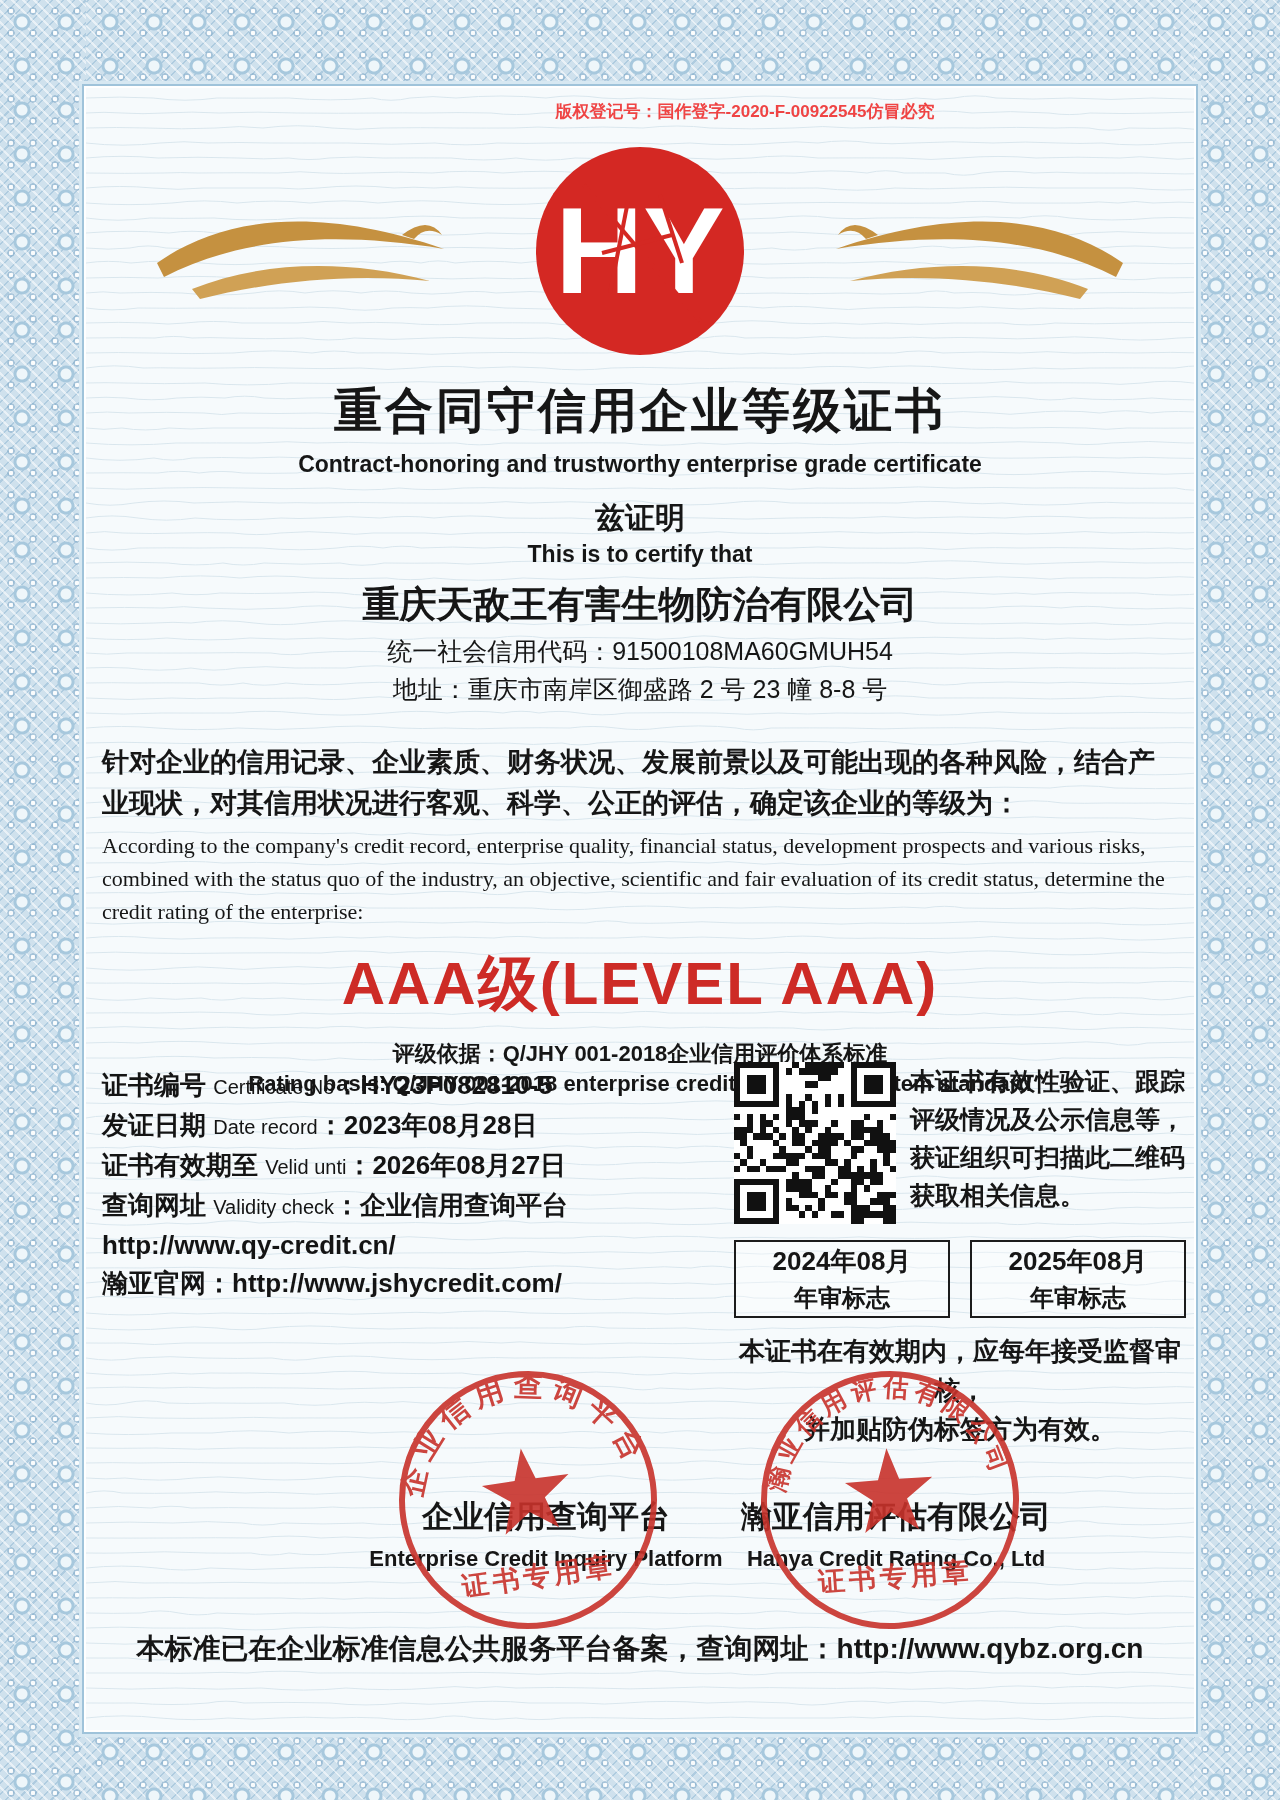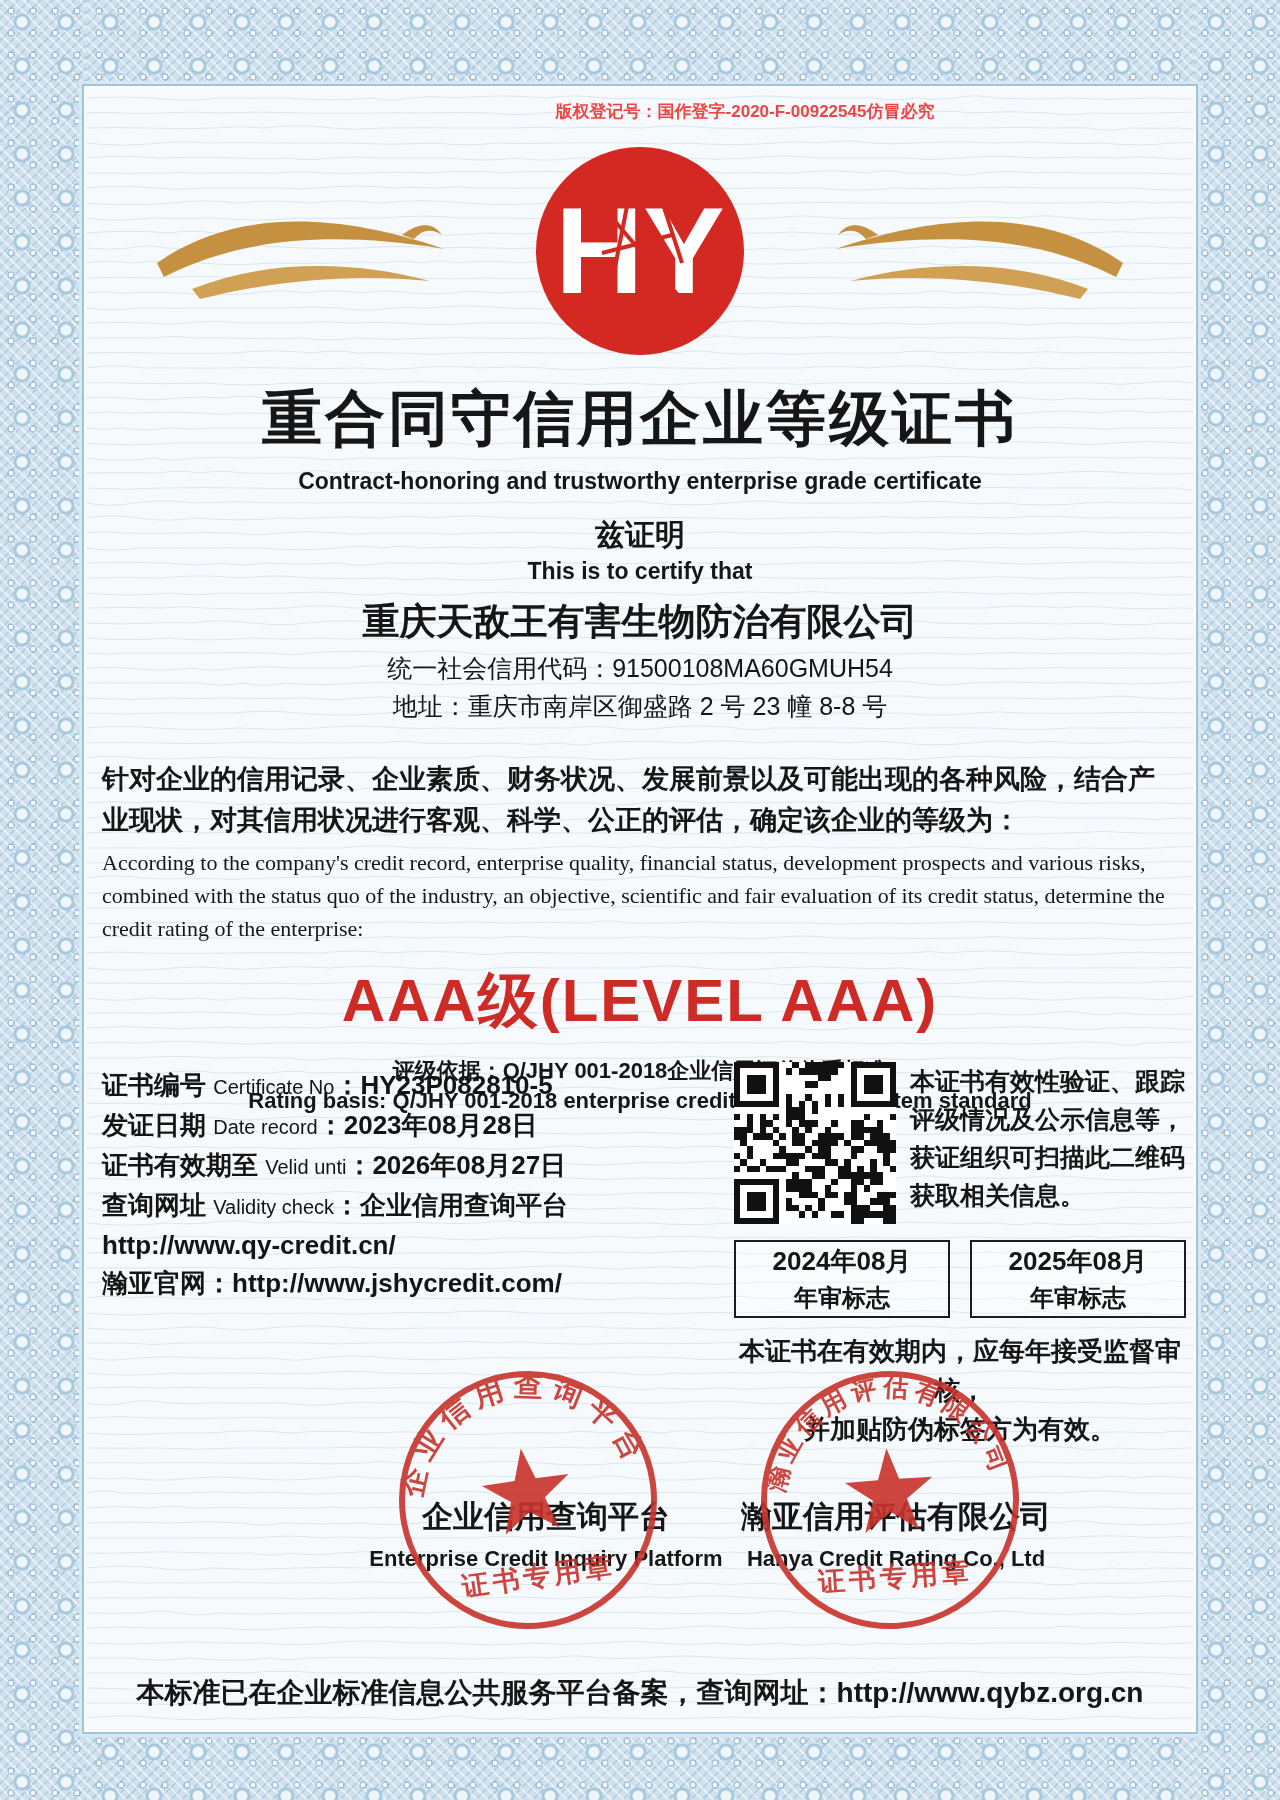--- a/index.html
+++ b/index.html
@@ -32,21 +32,21 @@
   .content{position:relative;z-index:1;}
 
   .copyright{padding-top:12px;padding-left:210px;font-size:17px;font-weight:600;color:#ef4444;}
 
   .logo-wrap{position:relative;height:222px;margin-top:20px;}
   .logo-svg{display:block;margin:0 auto;width:216px;height:216px;}
   .flourish{position:absolute;top:58px;width:302px;height:112px;}
   .flourish-left{left:66px;}
   .flourish-right{right:66px;transform:scaleX(-1);}
 
-  .title-zh{margin-top:14px;font-size:60px;font-weight:800;letter-spacing:3px;}
+  .title-zh{margin-top:14px;font-size:48px;font-weight:800;letter-spacing:3px;}
   .title-en{margin-top:8px;font-size:23px;font-weight:700;}
   .certify-zh{margin-top:20px;font-size:30px;font-weight:600;}
   .certify-en{margin-top:2px;font-size:23px;font-weight:600;}
   .company-name{margin-top:12px;font-size:37px;font-weight:800;}
   .company-line{margin-top:5px;font-size:25px;font-weight:400;}
 
   .eval{margin:36px 16px 0;text-align:left;font-family:Liberation Serif, serif;}
   .eval-zh{font-size:27px;line-height:1.5;font-weight:700;}
   .eval-en{margin-top:6px;font-size:22px;line-height:1.5;font-weight:500;}
 
@@ -71,21 +71,21 @@
   .issuer-text{position:absolute;text-align:center;z-index:2;}
   .issuer-left{left:235px;top:1408px;width:450px;}
   .issuer-right{left:580px;top:1408px;width:460px;}
   .issuer-zh{font-size:31px;font-weight:800;}
   .issuer-en{margin-top:8px;font-size:22px;font-weight:600;}
 
   .stamp{position:absolute;width:272px;height:272px;opacity:.9;z-index:3;pointer-events:none;}
   .stamp-left{left:306px;top:1276px;transform:rotate(-8deg);}
   .stamp-right{left:668px;top:1276px;transform:rotate(-4deg);}
 
-  .footer-line{position:absolute;left:0;width:100%;top:1586px;font-size:28px;font-weight:800;z-index:2;}
+  .footer-line{position:absolute;left:0;width:100%;top:1542px;font-size:28px;font-weight:800;z-index:2;}
 </style>
 </head>
 <body>
 
 <div class="page">
   <div class="band band-top"></div>
   <div class="band band-bottom"></div>
   <div class="band band-left"></div>
   <div class="band band-right"></div>
   <div class="fringe fringe-top"></div>

